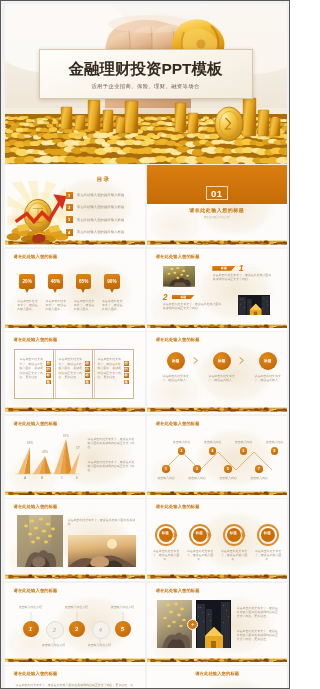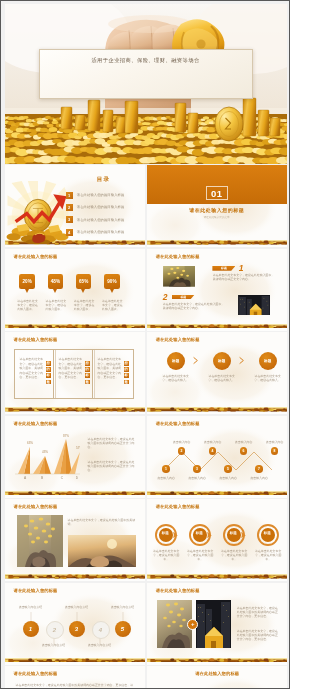--- a/index.html
+++ b/index.html
@@ -596,20 +596,21 @@
           <rect x="265" y="114" width="10" height="18" rx="1" fill="url(#gold2)" stroke="#a8700a" stroke-width=".35"></rect>
         </g>
         <g>
           <ellipse cx="224" cy="120" rx="14" ry="17" fill="url(#coinR)" stroke="#a8700a" stroke-width="0.7"></ellipse>
           <ellipse cx="224" cy="120" rx="9.6" ry="12.6" fill="none" stroke="#c9931a" stroke-width="0.6" opacity=".85"></ellipse>
           <path d="M220.5 114 l5 5 l-5 6 l5.5 0" stroke="#ac760b" stroke-width="1.1" fill="none"></path>
         </g>
       </g>
     </svg>
     <div class="titlebox">
+      <div class="t">金融理财投资PPT模板</div>
       <div class="s">适用于企业招商、保险、理财、融资等场合</div>
     </div>
   </div>
 
   <svg width="0" height="0" style="position:absolute">
       <defs>
     <linearGradient id="sg" x1="0" y1="0" x2="0" y2="1">
       <stop offset="0" stop-color="#eccb66"></stop>
           <stop offset="0.35" stop-color="#b56b0e"></stop>
       <stop offset="1" stop-color="#6d3208"></stop>

